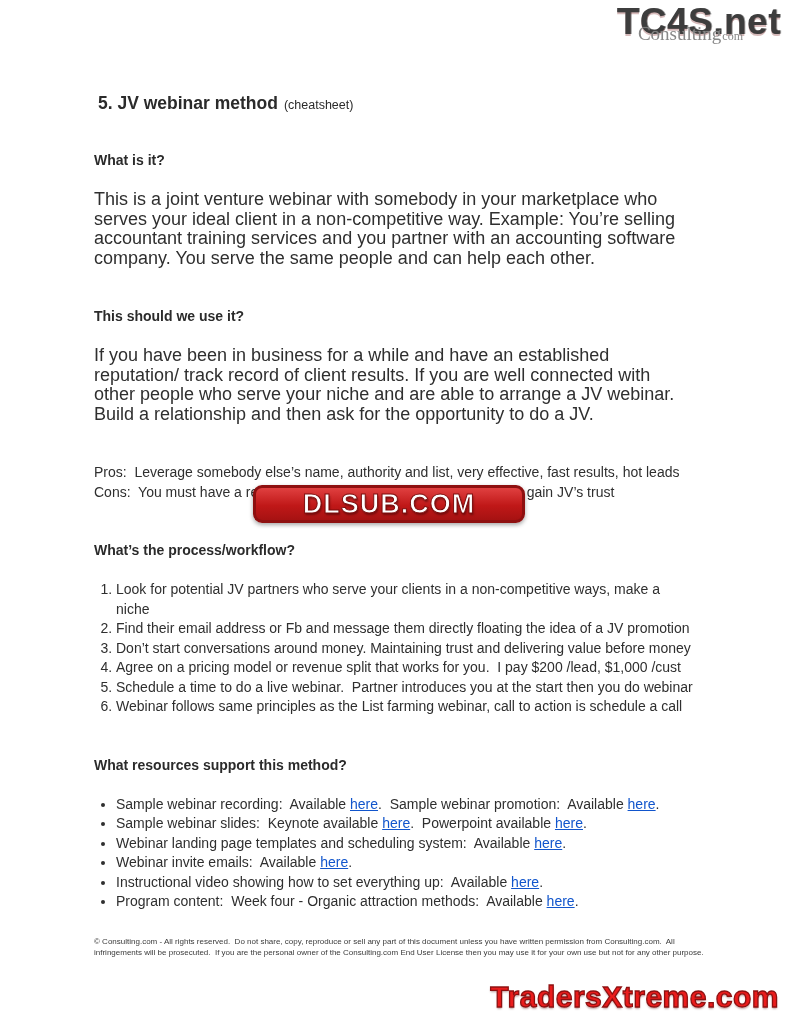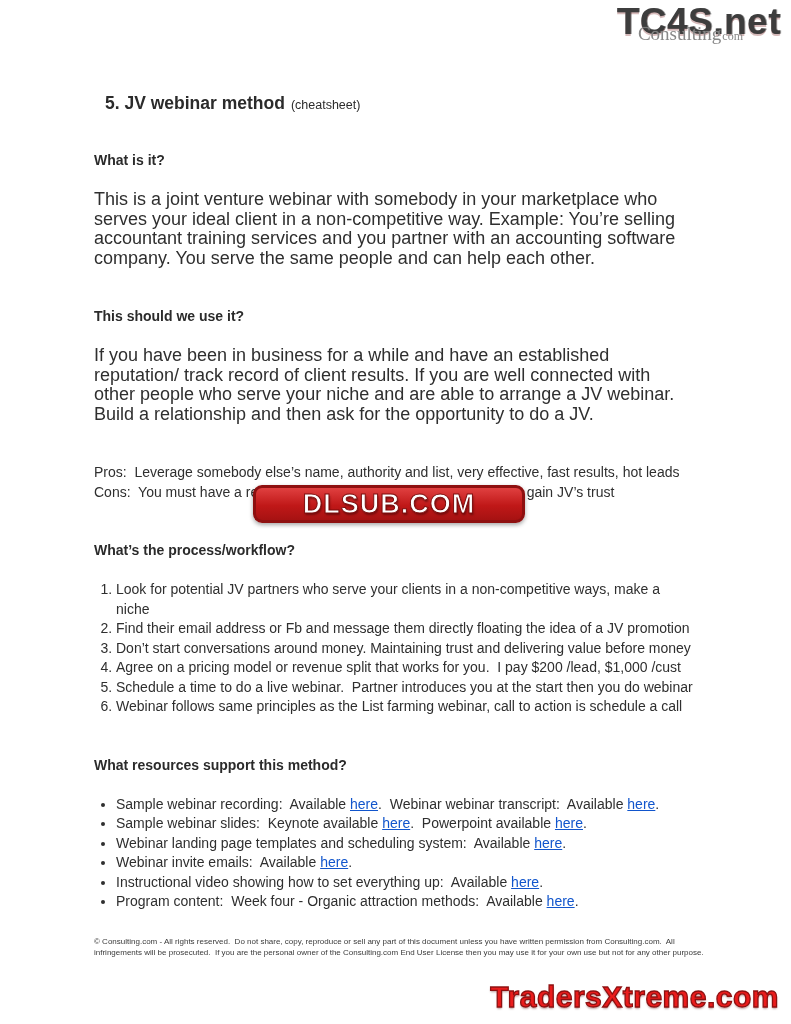--- a/index.html
+++ b/index.html
@@ -13,21 +13,21 @@
     font-family: "Liberation Sans", "DejaVu Sans", sans-serif;
     color: #2f2f2f;
   }
   .content {
     position: absolute;
     left: 94px;
     width: 602px;
     top: 0;
   }
   .doc-title {
-    margin: 93px 0 0 11px;
+    margin: 93px 0 0 4px;
     font-size: 17.5px;
     font-weight: bold;
     line-height: 21px;
     color: #2b2b2b;
   }
   .doc-title .suffix {
     font-size: 12.5px;
     font-weight: normal;
     margin-left: 6px;
   }
@@ -190,21 +190,21 @@
           <li>Don’t start conversations around money. Maintaining trust and delivering value before money</li>
           <li>Agree on a pricing model or revenue split that works for you.  I pay $200 /lead, $1,000 /cust</li>
           <li>Schedule a time to do a live webinar.  Partner introduces you at the start then you do webinar</li>
           <li>Webinar follows same principles as the List farming webinar, call to action is schedule a call</li>
         </ol>
     </div>
 
     <div class="section">
       <h2>What resources support this method?</h2>
       <ul class="resources">
-          <li><span>Sample webinar recording:  Available </span><a href="#" class="doc-link">here</a><span>.  Webinar webinar transcript:  Available </span><a href="#" class="doc-link">here</a><span>.</span></li>
+          <li><span>Sample webinar recording:  Available </span><a href="#" class="doc-link">here</a><span>.  Sample webinar promotion:  Available </span><a href="#" class="doc-link">here</a><span>.</span></li>
           <li><span>Sample webinar slides:  Keynote available </span><a href="#" class="doc-link">here</a><span>.  Powerpoint available </span><a href="#" class="doc-link">here</a><span>.</span></li>
           <li><span>Webinar landing page templates and scheduling system:  Available </span><a href="#" class="doc-link">here</a><span>.</span></li>
           <li><span>Webinar invite emails:  Available </span><a href="#" class="doc-link">here</a><span>.</span></li>
           <li><span>Instructional video showing how to set everything up:  Available </span><a href="#" class="doc-link">here</a><span>.</span></li>
           <li><span>Program content:  Week four - Organic attraction methods:  Available </span><a href="#" class="doc-link">here</a><span>.</span></li>
         </ul>
     </div>
 
     <div class="footer">© Consulting.com - All rights reserved.  Do not share, copy, reproduce or sell any part of this document unless you have written permission from Consulting.com.  All infringements will be prosecuted.  If you are the personal owner of the Consulting.com End User License then you may use it for your own use but not for any other purpose.</div>
 

